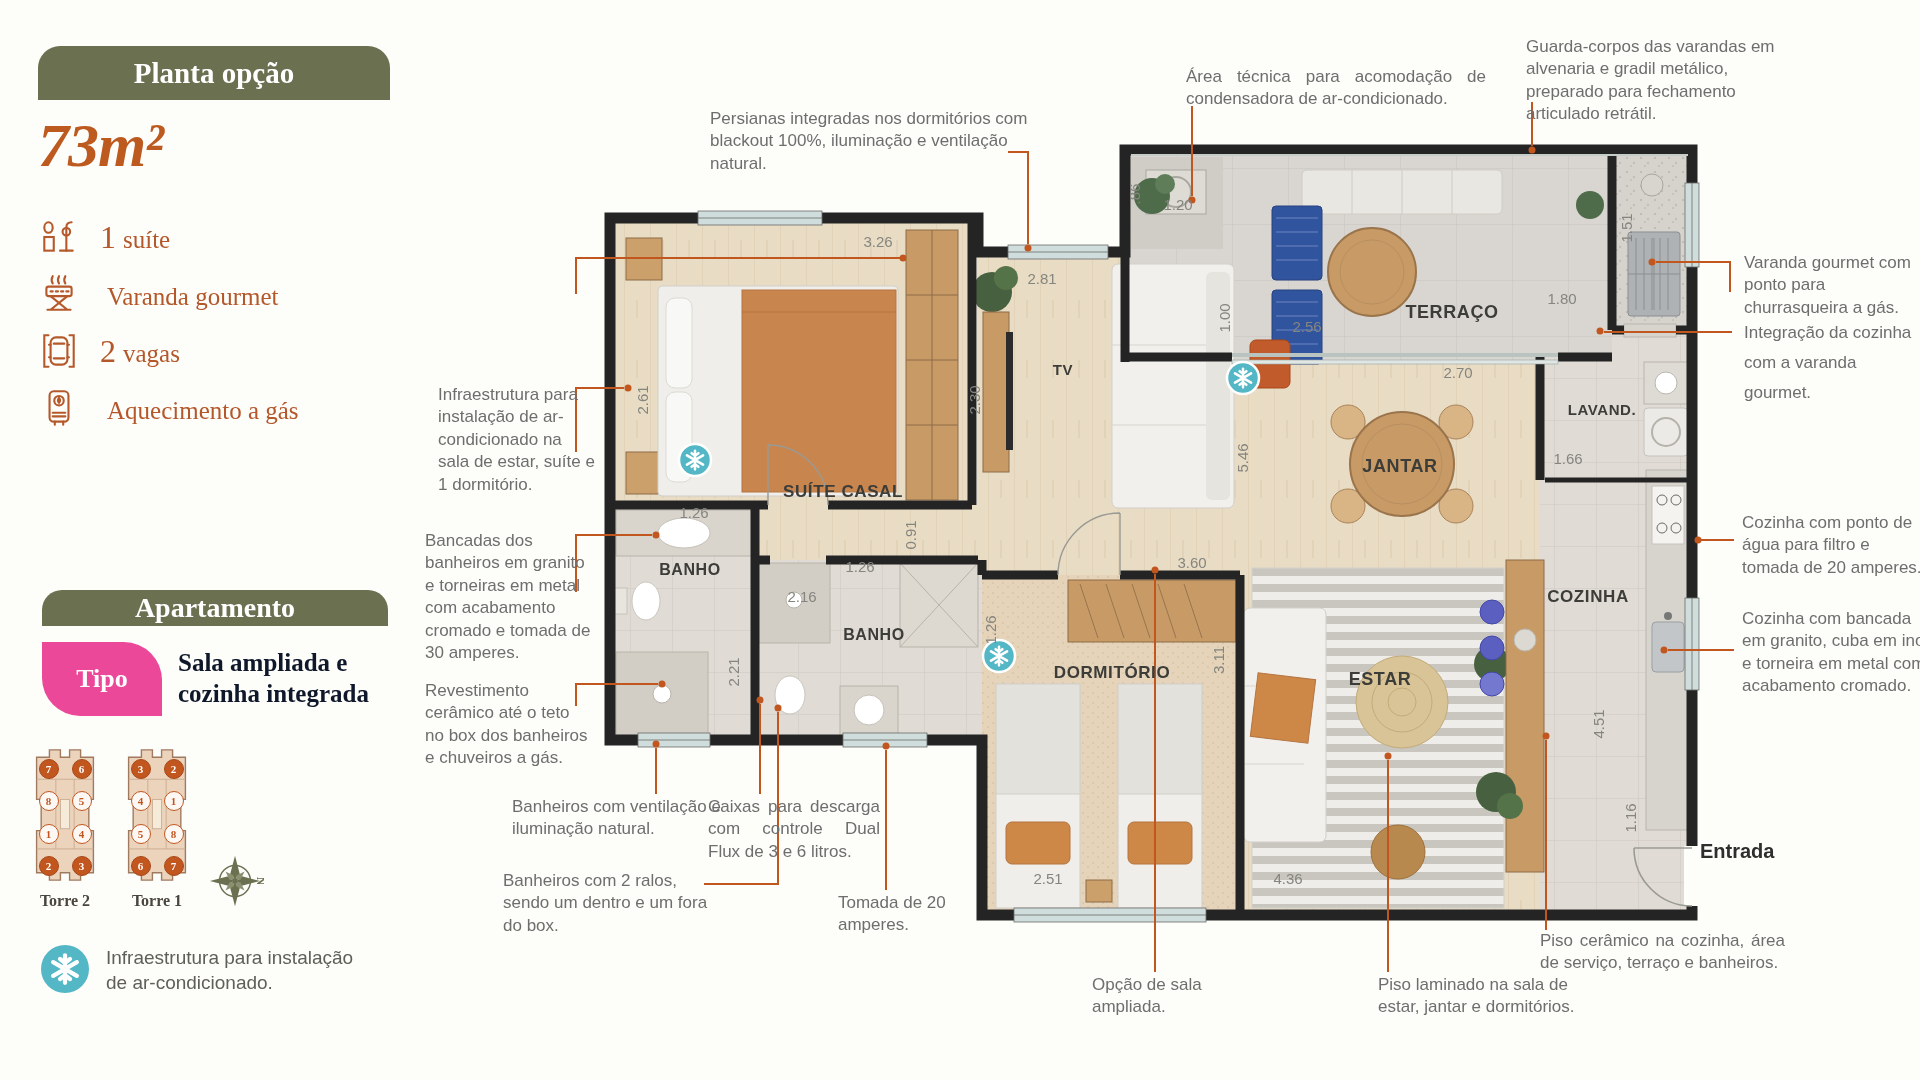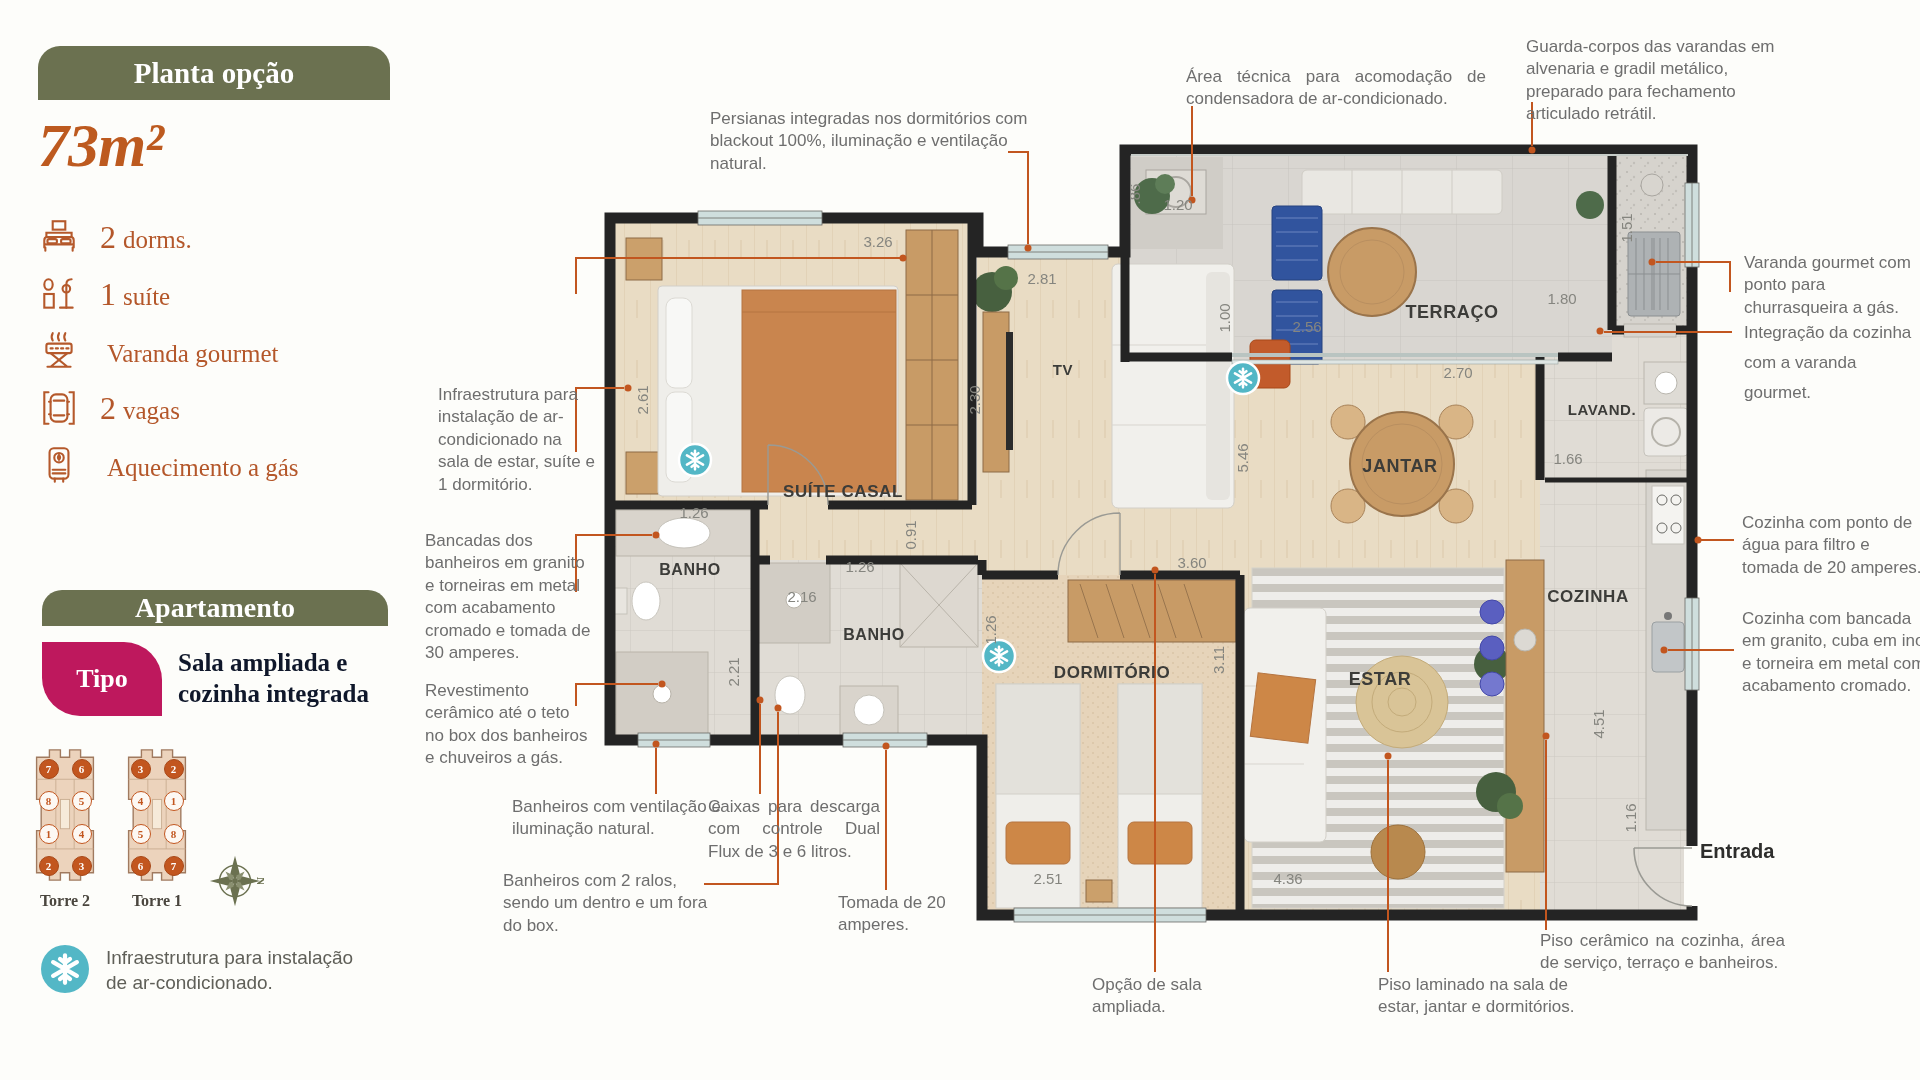--- a/index.html
+++ b/index.html
@@ -11,21 +11,21 @@
     justify-content:center;font-family:"Liberation Serif",serif;font-weight:700;}
   .planta{left:38px;top:46px;width:352px;height:54px;border-radius:22px 22px 0 0;font-size:29px;}
   .apart{left:42px;top:590px;width:346px;height:36px;border-radius:20px 20px 0 0;font-size:28px;}
   .area-big{position:absolute;left:38px;top:110px;font-family:"Liberation Serif",serif;
     font-style:italic;font-weight:700;font-size:62px;color:#bd5a1f;letter-spacing:-1px;}
   .amenities{position:absolute;left:38px;top:216px;width:345px;display:flex;flex-direction:column;gap:15px;}
   .amen-row{display:flex;align-items:center;gap:20px;height:42px;}
   .amen-ic{width:42px;height:42px;flex:0 0 42px;}
   .amen-txt{font-family:"Liberation Serif",serif;color:#b4572a;font-size:25px;}
   .amen-txt .qty{font-size:32px;margin-right:7px;}
-  .tipo-badge{position:absolute;left:42px;top:642px;width:120px;height:74px;background:#be185d;
+  .tipo-badge{position:absolute;left:42px;top:642px;width:120px;height:74px;background:#ec4899;
     border-radius:0 38px 0 38px;color:#fff;display:flex;align-items:center;justify-content:center;
     font-family:"Liberation Serif",serif;font-weight:700;font-size:26px;}
   .tipo-desc{position:absolute;left:178px;top:648px;width:220px;font-family:"Liberation Serif",serif;
     font-weight:700;font-size:25px;line-height:1.22;color:#0f172a;}
   .tower{position:absolute;width:66px;height:138px;}
   .tower .units{position:absolute;left:0;top:0;width:66px;height:138px;}
   .unit{position:absolute;width:20px;height:20px;border-radius:50%;transform:translate(-50%,-50%);
     font-family:"Liberation Serif",serif;font-weight:700;font-size:11px;
     display:flex;align-items:center;justify-content:center;box-sizing:border-box;}
   .unit.filled{background:#c2561f;color:#fff;border:1px solid #a84818;}
@@ -47,30 +47,20 @@
 
 <div class="stage">
 
   <div class="badge-olive planta">
     <span>Planta opção</span>
   </div>
 
   <div class="area-big">73m²</div>
 
   <div class="amenities">
-    <div class="amen-row">
-      <svg class="amen-ic" viewBox="0 0 40 40" fill="none" stroke="#b5592b" stroke-width="2" stroke-linecap="round">
-        <rect x="14" y="5" width="12" height="8"></rect>
-          <path d="M8,20 V16 h24 v4"></path>
-        <path d="M6,30 V23 q0,-3 3,-3 h22 q3,0 3,3 v7 M6,27 H34 M7,30 v3 M33,30 v3"></path>
-        <rect x="9" y="22" width="9" height="4" rx="1.5"></rect>
-          <rect x="22" y="22" width="9" height="4" rx="1.5"></rect>
-      </svg>
-      <span class="amen-txt"><span class="qty">2</span><span>dorms.</span></span>
-    </div>
     <div class="amen-row">
       <svg class="amen-ic" viewBox="0 0 40 40" fill="none" stroke="#b5592b" stroke-width="2" stroke-linecap="round">
         <ellipse cx="10" cy="11" rx="4" ry="5"></ellipse>
           <rect x="6" y="20" width="9" height="13"></rect>
         <path d="M27,33 V11 q0,-5 5,-5"></path>
           <circle cx="27" cy="15" r="3.6"></circle>
           <path d="M21,33 h12"></path>
       </svg>
       <span class="amen-txt"><span class="qty">1</span><span>suíte</span></span>
     </div>

